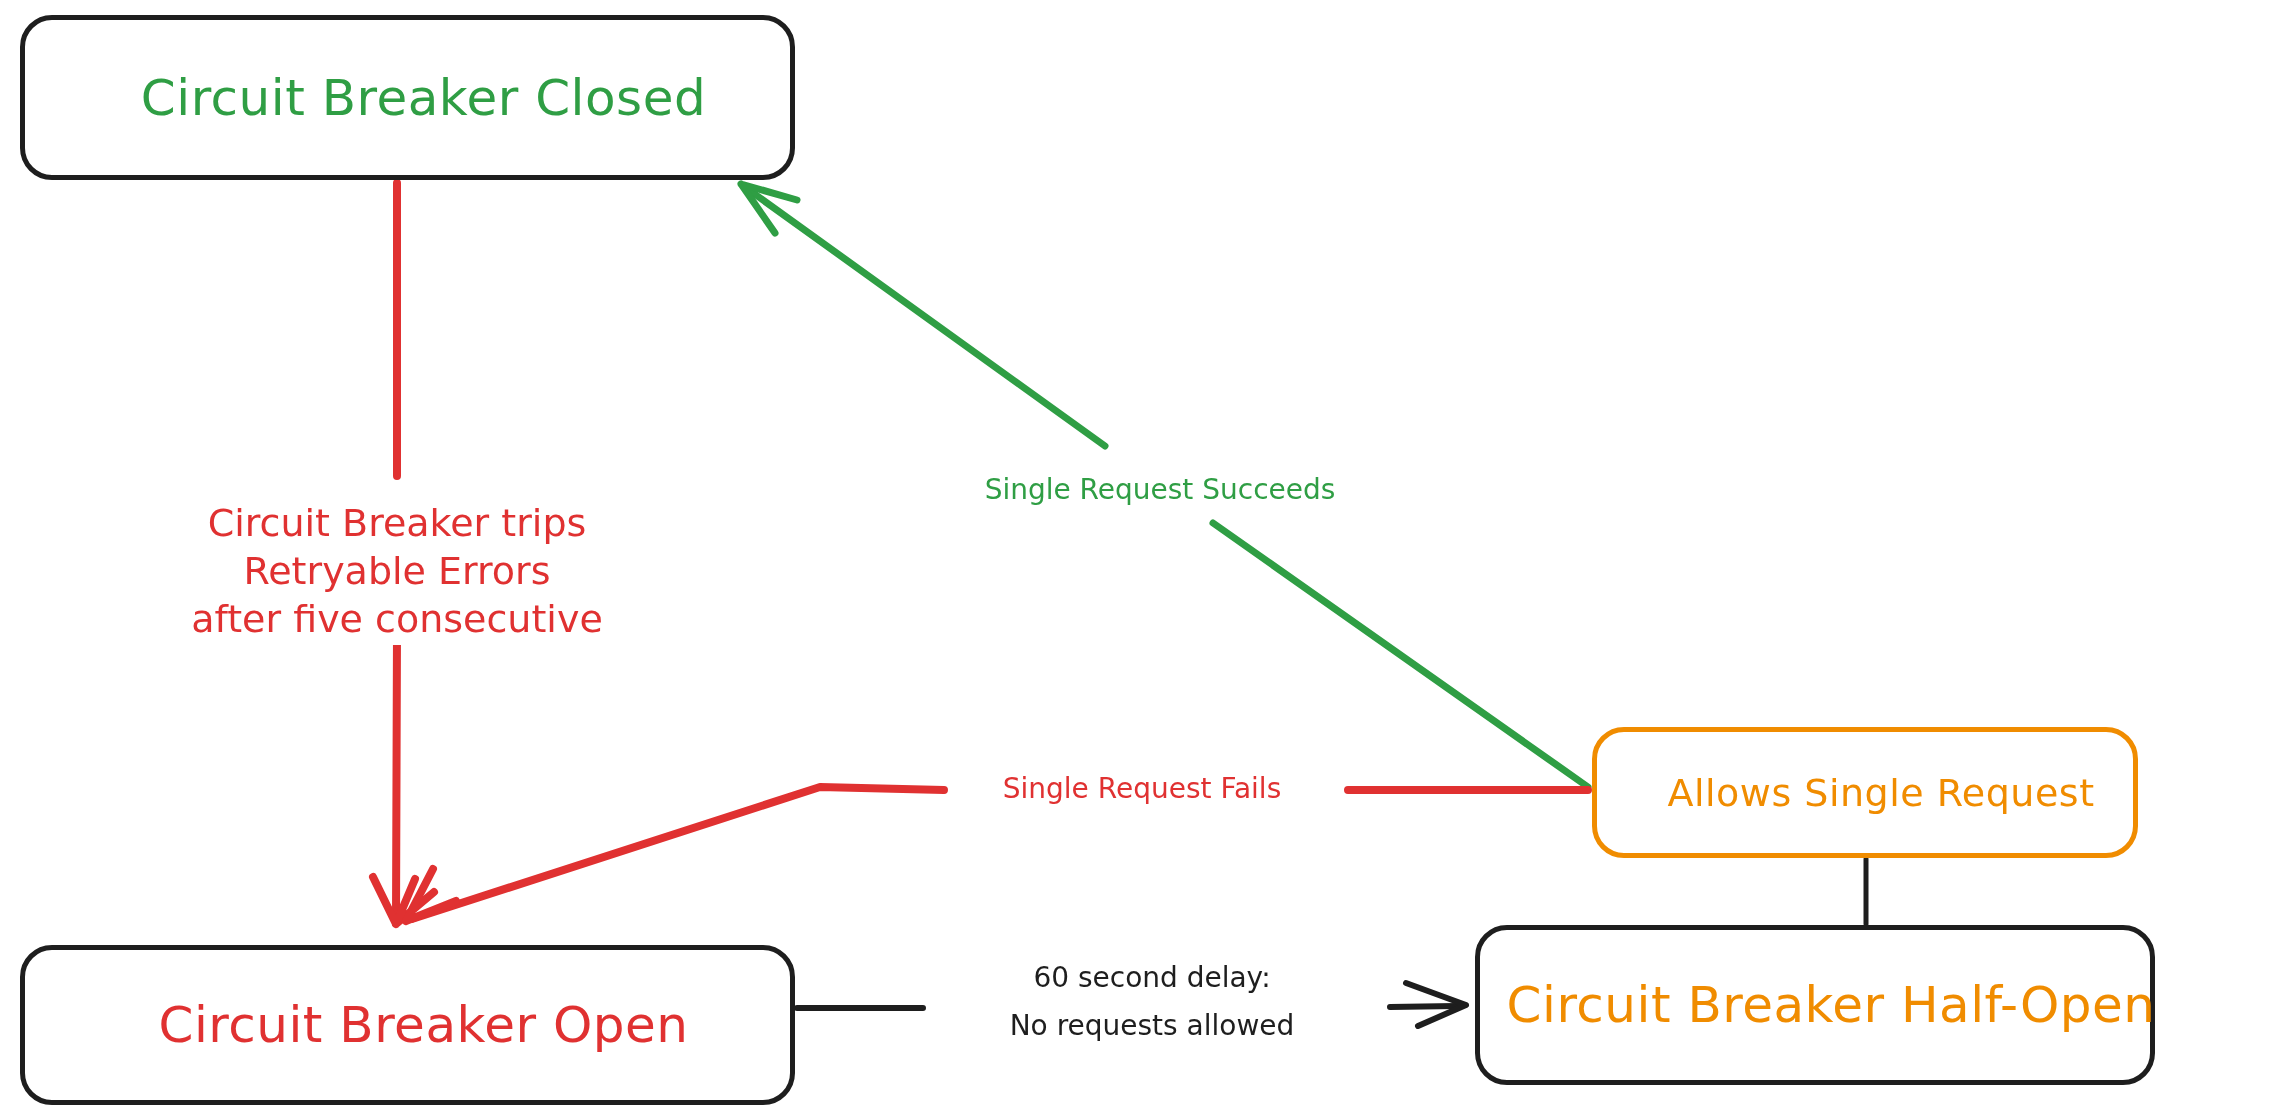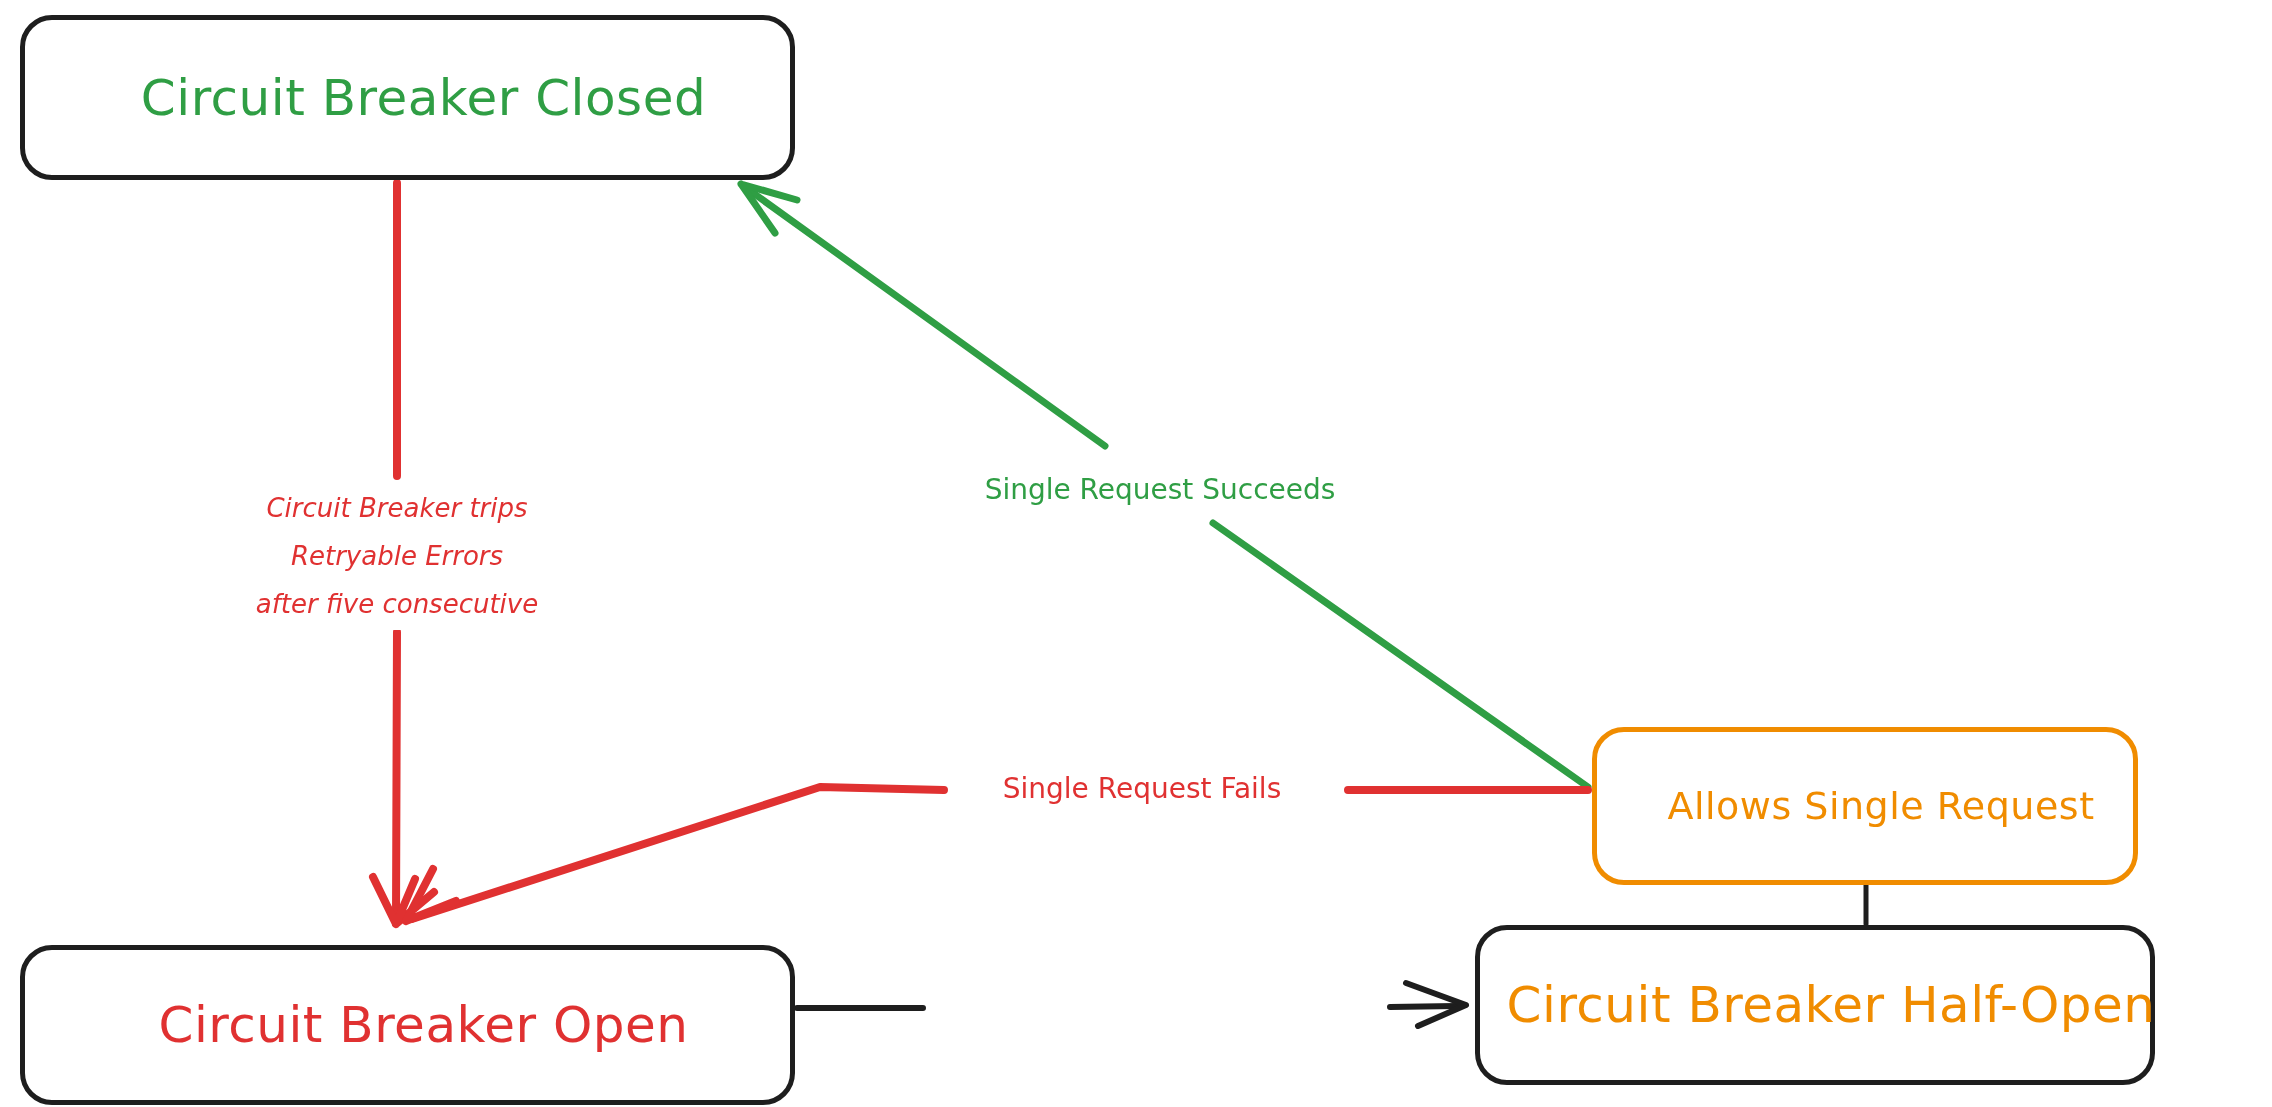--- a/index.html
+++ b/index.html
@@ -19,29 +19,29 @@
 
   .node{
     position:absolute; box-sizing:border-box; background:var(--bg);
     border:5px solid var(--black); border-radius:32px;
     display:flex; align-items:center; justify-content:center;
     font-size:50px; font-weight:500; letter-spacing:0.5px; white-space:nowrap;padding-left:32px;
   }
   .node-closed   {left:20px;  top:15px;  width:775px; height:165px; color:var(--green);}
   .node-open     {left:20px;  top:925px; width:775px; height:160px; color:var(--red);margin-top:20px;}
   .node-halfopen {left:1475px;top:925px; width:680px; height:160px; color:var(--orange);}
-  .node-allows   {left:1592px;top:727px; width:546px; height:158px;
+  .node-allows   {left:1592px;top:727px; width:546px; height:131px;
                   border-color:var(--orange); color:var(--orange); font-size:38px;}
 
   .edge-label{
     position:absolute; transform:translate(-50%,-50%);
     background:var(--bg); white-space:nowrap; text-align:center;
     font-size:28px; font-weight:500; padding:2px 10px;
   }
-  .label-trips   {left:397px;  top:556px; color:var(--red); font-size:26px; line-height:48px;font-style:italic;}
+  .label-trips   {left:397px;  top:571px; color:var(--red); font-size:38px; line-height:48px;}
   .label-succeeds{left:1160px; top:489px; color:var(--green);}
   .label-fails   {left:1142px; top:788px; color:var(--red);}
   .label-delay   {left:1152px; top:1002px; color:var(--black); line-height:48px;}
 </style>
 </head>
 <body>
 
 <div class="canvas">
 
   <svg class="edges-svg" viewBox="0 0 2272 1107" aria-hidden="true">
@@ -90,14 +90,18 @@
   <div class="edge-label label-trips">
     <div>Circuit Breaker trips</div>
     <div>Retryable Errors</div>
     <div>after five consecutive</div>
   </div>
 
   <div class="edge-label label-succeeds">Single Request Succeeds</div>
 
   <div class="edge-label label-fails">Single Request Fails</div>
 
+  <div class="edge-label label-delay">
+    <div>60 second delay:</div>
+    <div>No requests allowed</div>
+  </div>
 
 </div>
 
 </body></html>

